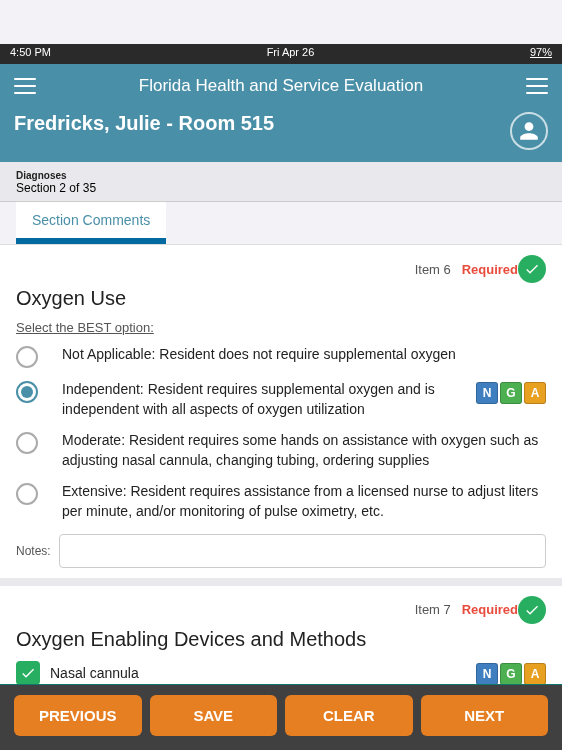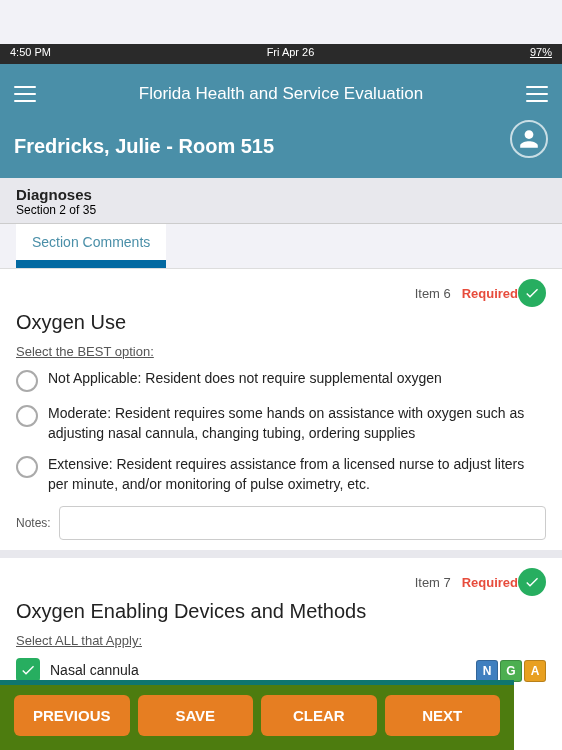--- a/index.html
+++ b/index.html
@@ -29,21 +29,21 @@
       display: flex;
       align-items: center;
       gap: 4px;
       text-decoration: underline;
     }
 
     
     .header {
       background: #4a8fa8;
       color: #fff;
-      padding: 8px 14px;
+      padding: 0 14px;
     }
     .header-top {
       display: flex;
       align-items: center;
       justify-content: space-between;
       padding: 12px 0 10px;
     }
     .header-title {
       font-size: 17px;
       font-weight: 500;
@@ -59,21 +59,21 @@
       cursor: pointer;
     }
     .hamburger-icon span {
       display: block;
       height: 2px;
       background: #fff;
       border-radius: 1px;
     }
     .header-sub {
       display: flex;
-      align-items: flex-end;
+      align-items: flex-start;
       justify-content: space-between;
       padding: 6px 0 12px;
     }
     .header-patient {
       font-size: 20px;
       font-weight: 600;
     }
     .avatar-icon {
       width: 38px;
       height: 38px;
@@ -85,21 +85,21 @@
     }
     .avatar-icon svg { fill: #fff; }
 
     
     .section-info {
       background: #e8e8ed;
       padding: 8px 16px 6px;
       border-bottom: 1px solid #ccc;
     }
     .section-title {
-      font-size: 15px;
+      font-size: 10px;
       font-weight: 700;
     }
     .section-sub {
       font-size: 12px;
       color: #000000;
     }
 
     
     .tab-bar {
       background: #f2f2f7;
@@ -108,21 +108,21 @@
       display: flex;
     }
     .tab-item {
       padding: 10px 16px;
       font-size: 14px;
       cursor: pointer;
       border-bottom: 2px solid transparent;
       color: #555;
     }
     .tab-item.active {
-      border-bottom: 8px solid #0369a1;
+      border-bottom: 6px solid #0369a1;
       color: #4a8fa8;
       background: #fff;
     }
 
     
     .content {
       background: #fff;
       margin: 0;
       padding: 10px 16px;
     }
@@ -164,21 +164,21 @@
       color: #555;
       margin-bottom: 10px;
       text-decoration: underline;
     }
 
     
     .radio-option {
       display: flex;
       align-items: flex-start;
       margin-bottom: 12px;
-      gap: 10px;
+      gap: 24px;
     }
     .radio-circle {
       width: 22px;
       height: 22px;
       border: 2px solid #aaa;
       border-radius: 50%;
       flex-shrink: 0;
       margin-top: 1px;
       display: flex;
       align-items: center;
@@ -274,26 +274,26 @@
       font-size: 14px;
       color: #222;
       flex: 1;
     }
 
     
     .bottom-bar {
       position: fixed;
       bottom: 0;
       left: 0;
-      width: 514px;
-      background: #4d7c0f;
+      width: 562px;
+      background: #404040;
       display: flex;
       justify-content: space-between;
       padding: 10px 14px 14px;
-      border-top: 5px solid #0f766e;
+      border-top: 1px solid #0f766e;
       gap: 8px;
     }
     .btn {
       flex: 1;
       padding: 12px 4px;
       border: none;
       border-radius: 6px;
       font-size: 15px;
       font-weight: 600;
       cursor: pointer;
@@ -368,20 +368,29 @@
     </div>
   </div>
   <div class="item-name">Oxygen Use</div>
   <div class="prompt-text">Select the BEST option:</div>
 
   <div class="radio-option">
     <div class="radio-circle"></div>
     <div class="radio-text">Not Applicable: Resident does not require supplemental oxygen</div>
   </div>
 
+  <div class="radio-option">
+    <div class="radio-circle selected"></div>
+    <div class="radio-text">Independent: Resident requires supplemental oxygen and is independent with all aspects of oxygen utilization</div>
+    <div class="nga-badges">
+      <div class="badge badge-n">N</div>
+      <div class="badge badge-g">G</div>
+      <div class="badge badge-a">A</div>
+    </div>
+  </div>
 
 
   <div class="radio-option">
     <div class="radio-circle"></div>
     <div class="radio-text">Moderate: Resident requires some hands on assistance with oxygen such as adjusting nasal cannula, changing tubing, ordering supplies</div>
   </div>
 
   <div class="radio-option">
     <div class="radio-circle"></div>
     <div class="radio-text">Extensive: Resident requires assistance from a licensed nurse to adjust liters per minute, and/or monitoring of pulse oximetry, etc.</div>
@@ -400,21 +409,20 @@
       <span>&nbsp;</span>
       <span class="required">Required</span>
     </div>
     <div class="checkmark-icon">
       <svg width="16" height="16" viewBox="0 0 24 24">
         <path d="M9 16.2l-4.2-4.2-1.4 1.4 5.6 5.6 12-12-1.4-1.4z"></path>
       </svg>
     </div>
   </div>
   <div class="item-name">Oxygen Enabling Devices and Methods</div>
-  <div class="prompt-text">Select ALL that Apply:</div>
 
   <div class="checkbox-option">
     <div class="checkbox-box">
       <svg width="16" height="16" viewBox="0 0 24 24">
         <path d="M9 16.2l-4.2-4.2-1.4 1.4 5.6 5.6 12-12-1.4-1.4z"></path>
       </svg>
     </div>
     <div class="checkbox-text">Nasal cannula</div>
     <div class="nga-badges">
       <div class="badge badge-n">N</div>

